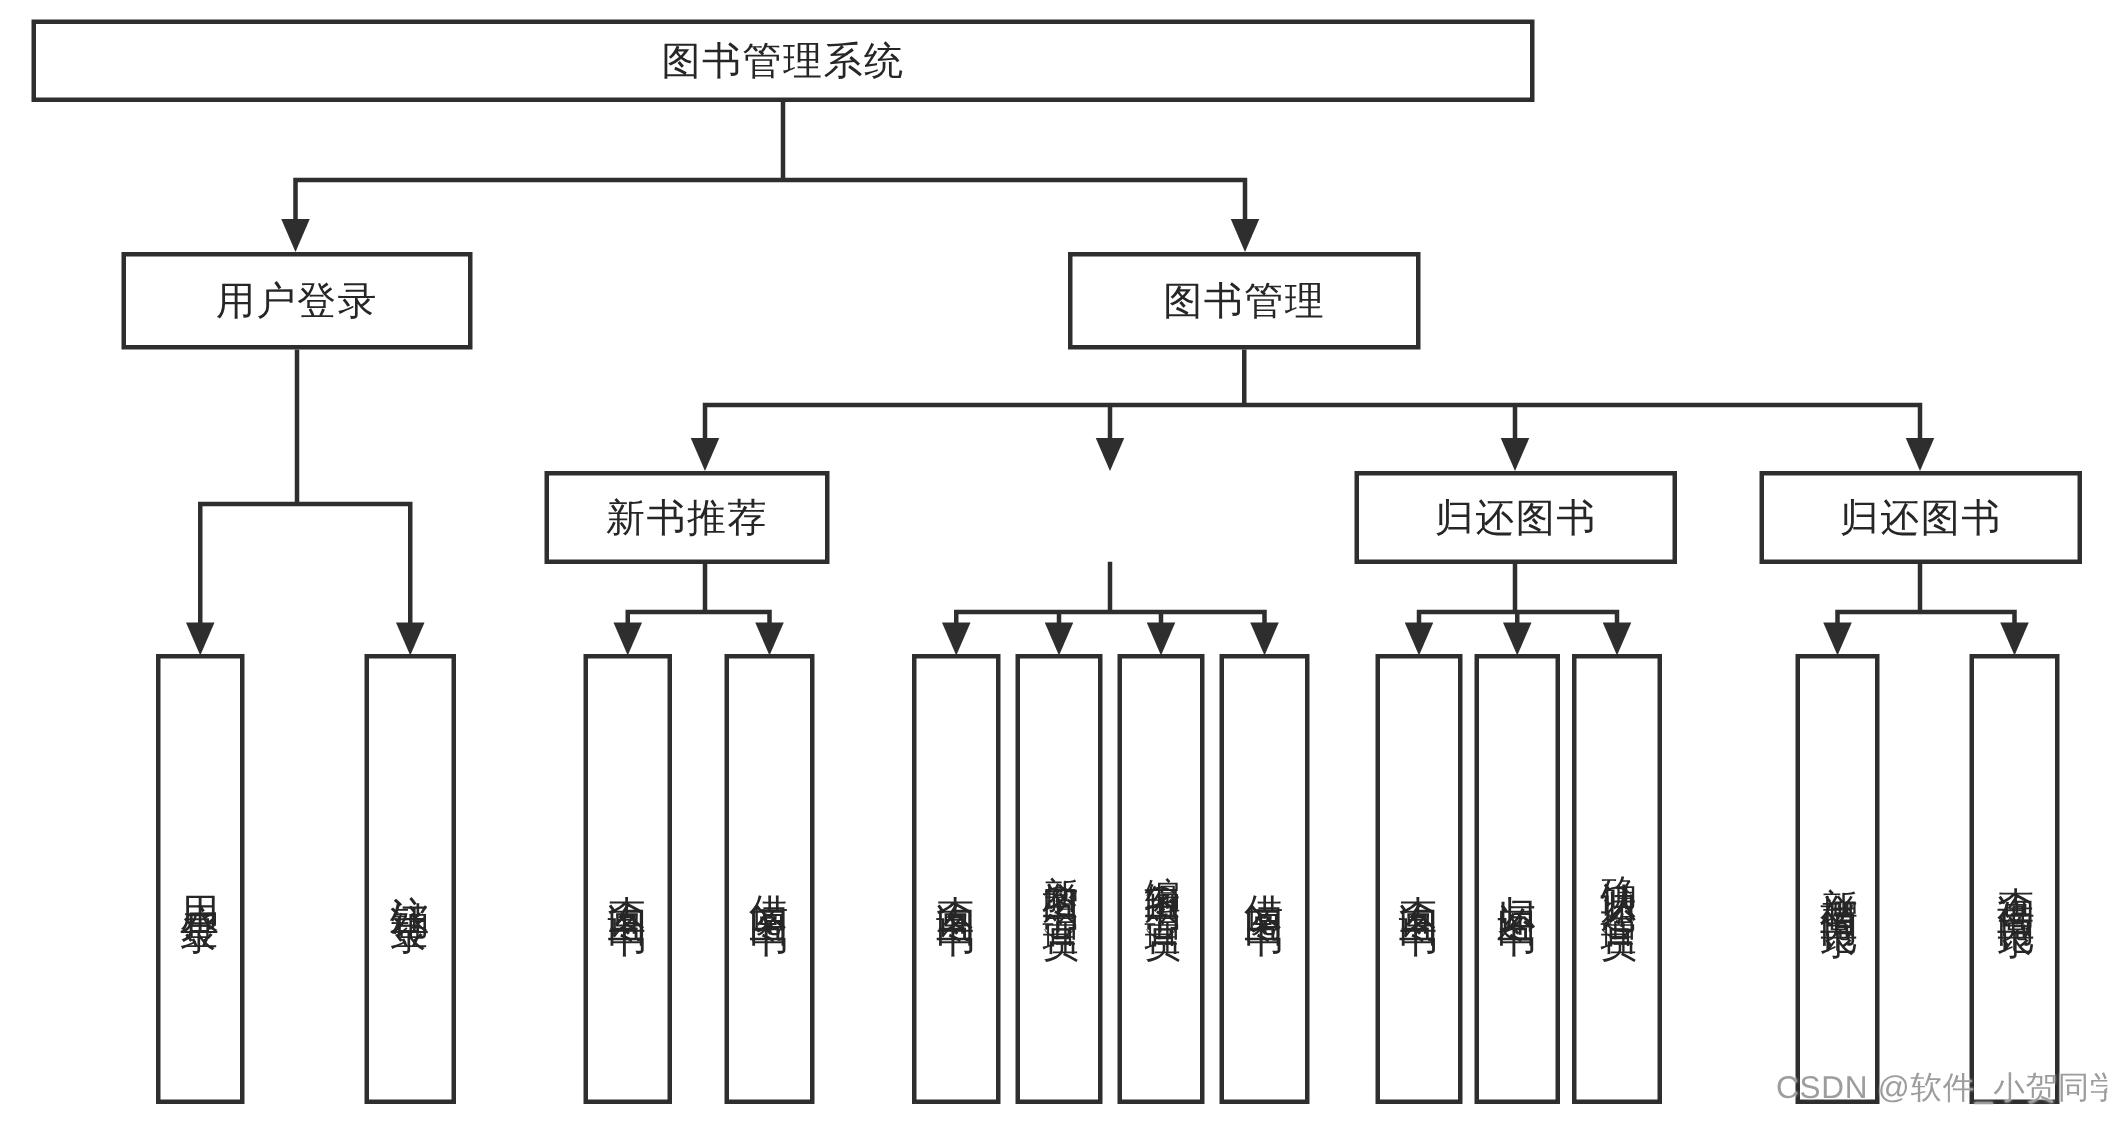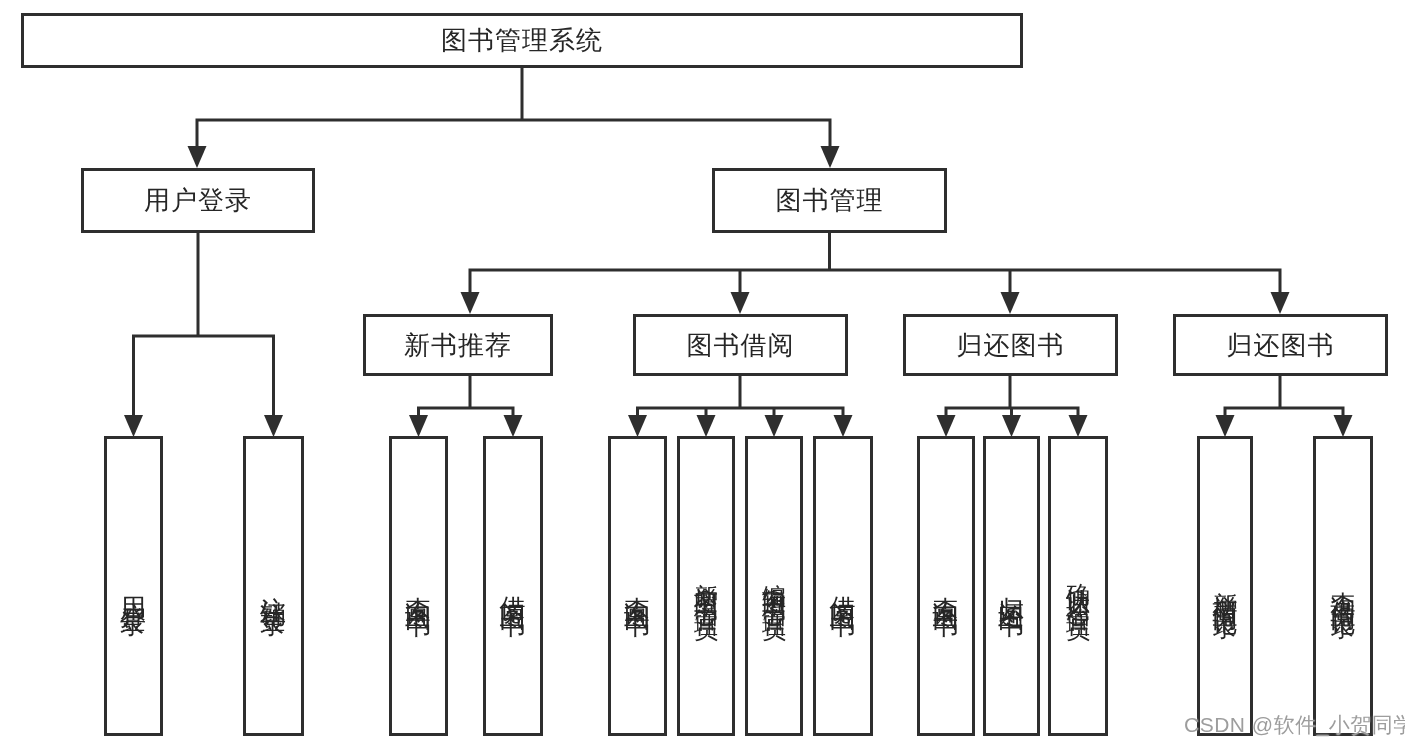--- a/index.html
+++ b/index.html
@@ -112,23 +112,20 @@
   <div class="node h" style="left:81px; top:168px; width:234px; height:65px;">
     <span class="label">用户登录</span>
   </div>
   <div class="node h" style="left:712px; top:168px; width:235px; height:65px;">
     <span class="label">图书管理</span>
   </div>
 
   <div class="node h" style="left:363px; top:314px; width:190px; height:62px;">
     <span class="label">新书推荐</span>
   </div>
-  <div class="node h" style="left:633px; top:314px; width:215px; height:62px;">
-    <span class="label">图书借阅</span>
-  </div>
   <div class="node h" style="left:903px; top:314px; width:215px; height:62px;">
     <span class="label">归还图书</span>
   </div>
   <div class="node h" style="left:1173px; top:314px; width:215px; height:62px;">
     <span class="label">归还图书</span>
   </div>
 
   <div class="node v" style="left:104px; top:436px; width:59px; height:300px;">
     <span class="label">用户登录</span>
   </div>

